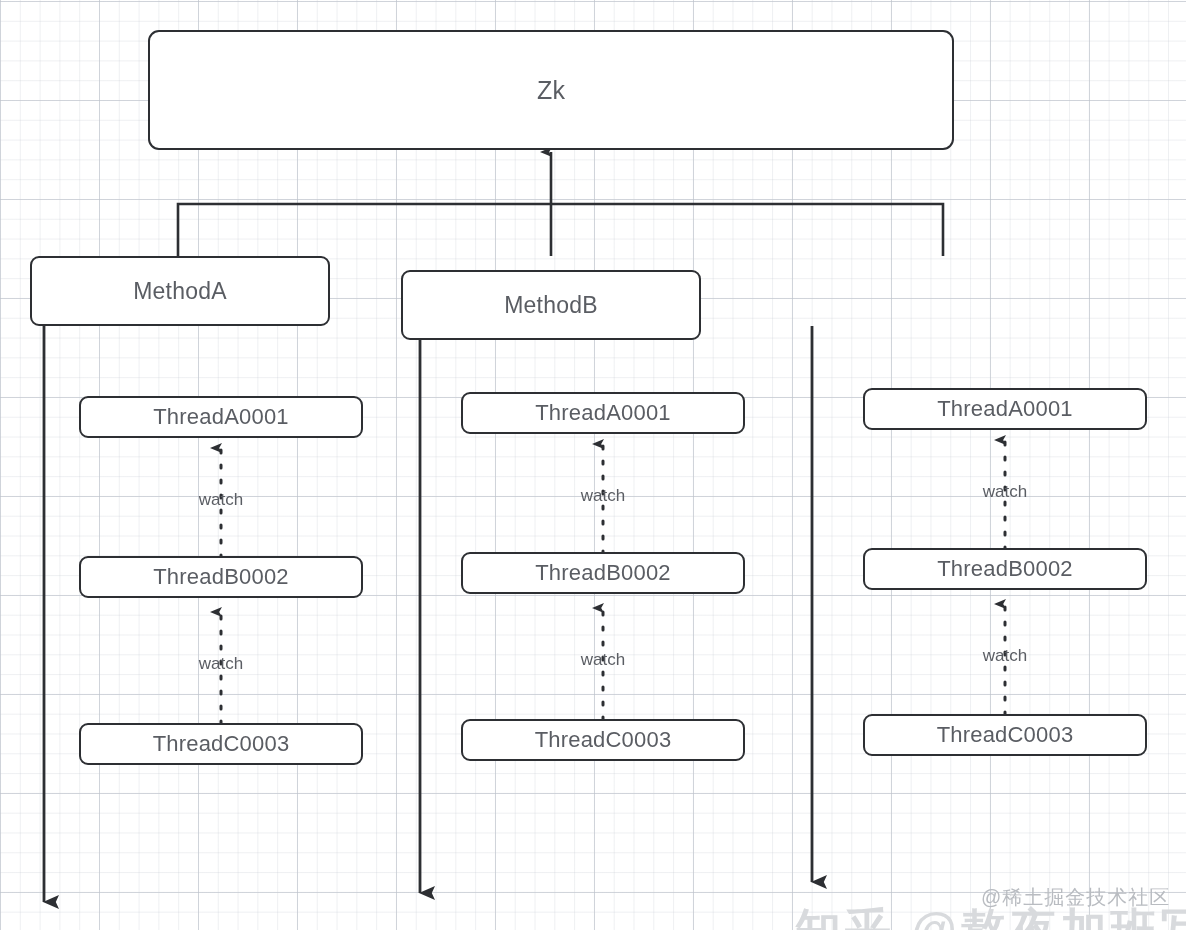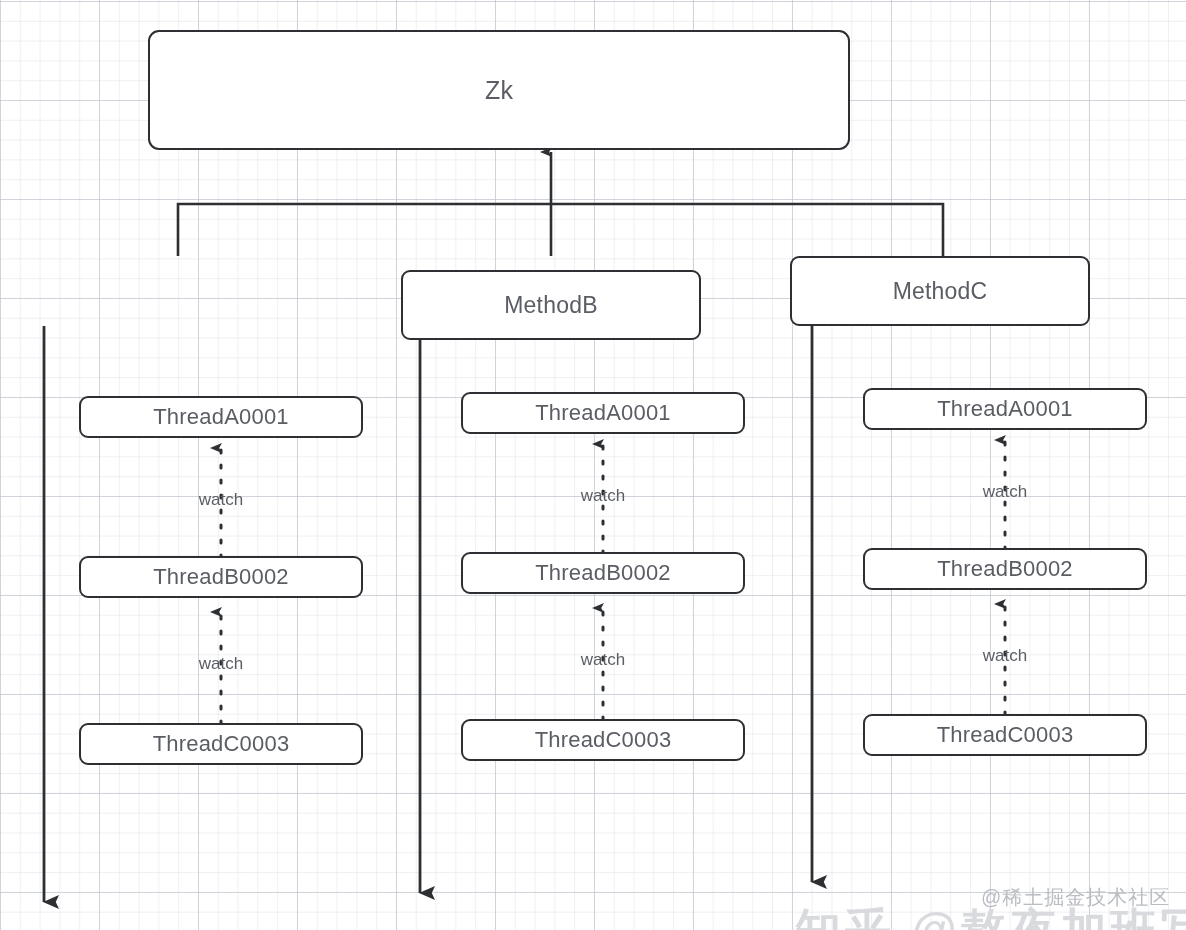--- a/index.html
+++ b/index.html
@@ -126,29 +126,29 @@
     </g>
 
     <g stroke="#2d2f33" stroke-width="3" stroke-dasharray="3 12" stroke-linecap="round" fill="none">
       <path d="M1005,550 L1005,440" marker-end="url(#arrowUp)"></path>
     </g>
     <g stroke="#2d2f33" stroke-width="3" stroke-dasharray="3 12" stroke-linecap="round" fill="none">
       <path d="M1005,715 L1005,604" marker-end="url(#arrowUp)"></path>
     </g>
   </svg>
 
-  <div class="node big" style="left:148px; top:30px; width:702px; height:120px; font-size:25px;">
+  <div class="node big" style="left:148px; top:30px; width:806px; height:120px; font-size:25px;">
     <span class="node-label">Zk</span>
   </div>
 
+  <div class="node" style="left:30px; top:256px; width:300px; height:70px; font-size:23px;">
+    <span class="node-label">MethodA</span>
+  </div>
   <div class="node" style="left:401px; top:270px; width:300px; height:70px; font-size:23px;">
     <span class="node-label">MethodB</span>
-  </div>
-  <div class="node" style="left:790px; top:256px; width:300px; height:70px; font-size:23px;">
-    <span class="node-label">MethodC</span>
   </div>
 
   <div class="node" style="left:79px; top:396px; width:284px; height:42px; font-size:22px;">
     <span class="node-label">ThreadA0001</span>
   </div>
   <div class="node" style="left:79px; top:556px; width:284px; height:42px; font-size:22px;">
     <span class="node-label">ThreadB0002</span>
   </div>
   <div class="node" style="left:79px; top:723px; width:284px; height:42px; font-size:22px;">
     <span class="node-label">ThreadC0003</span>

